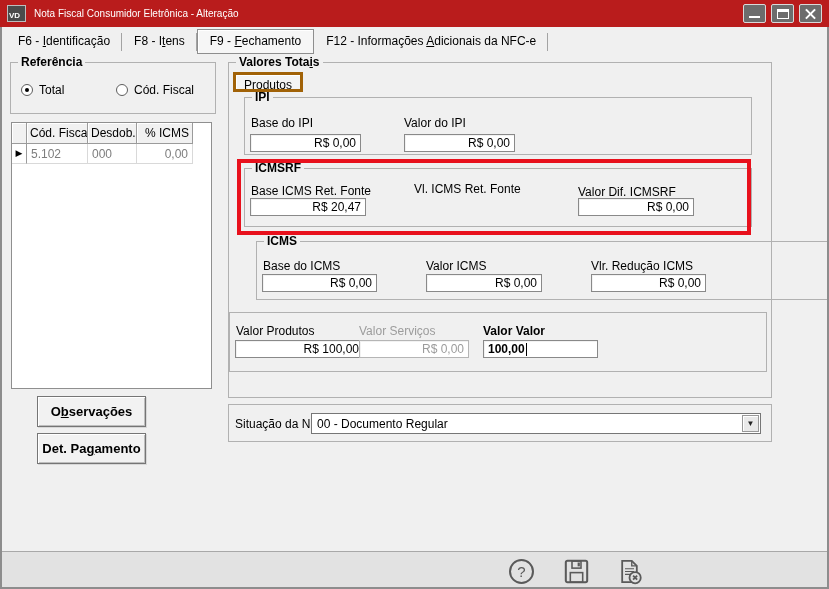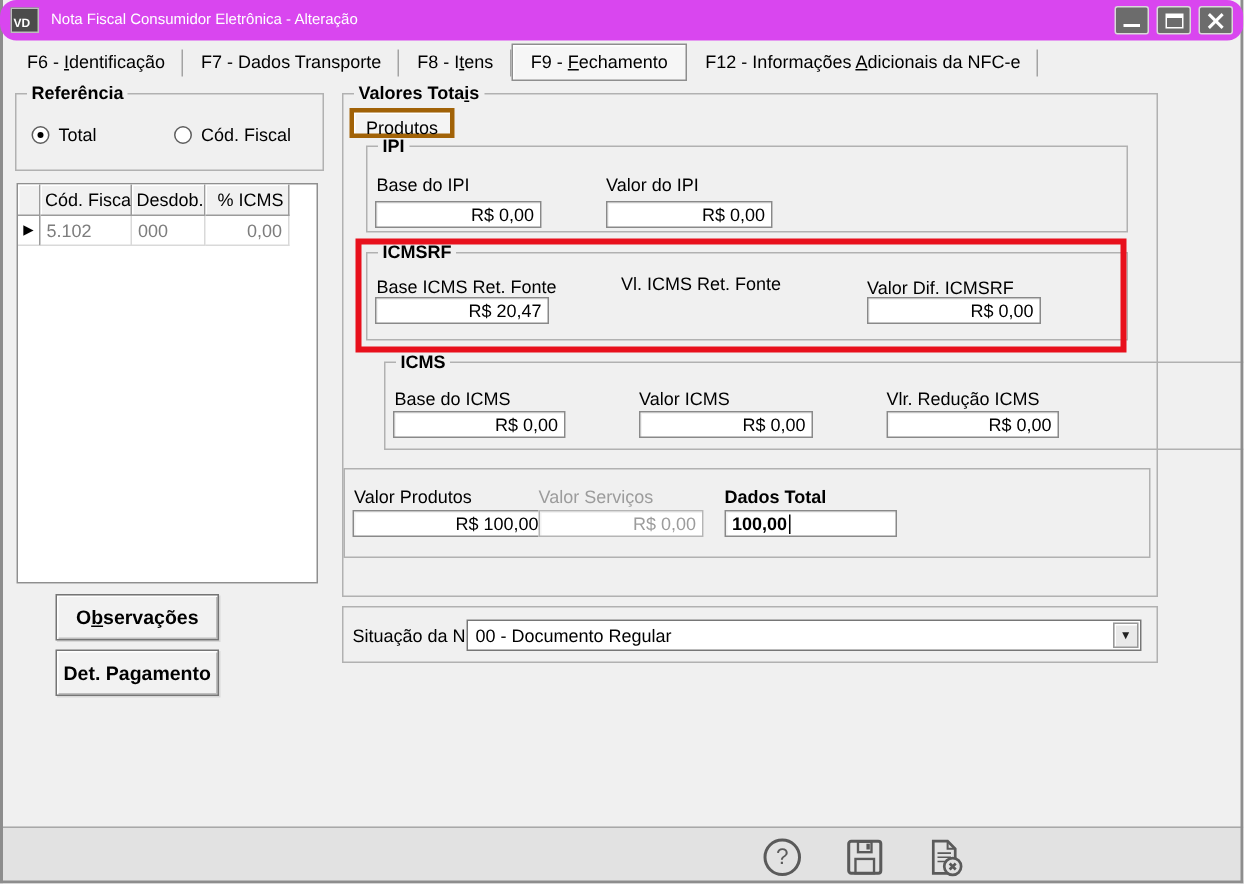--- a/index.html
+++ b/index.html
@@ -6,22 +6,22 @@
   html,body { background:#cfcfcf; }
   body { font-family:"Liberation Sans", sans-serif; }
 
   #window { position:relative; width:829px; height:589px; background:#f0f0f0;
             overflow:hidden; font-size:12px; color:#000; }
 
   .window-frame { position:absolute; inset:0; border:2px solid #8d8d8d; border-top:none;
                   pointer-events:none; z-index:55; }
 
   
-  .titlebar { position:absolute; top:0; left:0; width:100%; height:27px; background:#d946ef;
-              display:flex; align-items:center; padding:0 7px; z-index:60;border-radius:11px; }
+  .titlebar { position:absolute; top:0; left:0; width:100%; height:27px; background:#b91c1c;
+              display:flex; align-items:center; padding:0 7px; z-index:60; }
   .app-icon { width:19px; height:17px; background:#4b4b4b; border:1px solid #bdbdbd;
               color:#fff; font-size:8px; font-weight:bold; display:flex; align-items:flex-end;
               padding:1px 1px; margin-right:8px; line-height:1; }
   .title { color:#fff; font-size:10px; flex:1; white-space:nowrap; overflow:hidden; }
   .win-buttons { display:flex; gap:5px; }
   .win-btn { width:23px; height:19px; background:#6c6c6c; border:1px solid #d9d9d9;
              border-radius:2px; position:relative; }
   .glyph-min { position:absolute; left:5px; bottom:4px; width:11px; height:2px; background:#fff; }
   .glyph-max { position:absolute; left:5px; top:4px; width:12px; height:10px;
                border:1px solid #fff; border-top:3px solid #fff; }
@@ -131,24 +131,20 @@
       </div>
     </div>
   </div>
 
   <div class="tabbar">
     <div class="tab">
       <span>F6 - </span><span class="accel">I</span><span>dentificação</span>
       <span class="sep"></span>
     </div>
     <div class="tab">
-      <span>F7 - Dados Transporte</span><span class="accel"></span><span></span>
-      <span class="sep"></span>
-    </div>
-    <div class="tab">
       <span>F8 - I</span><span class="accel">t</span><span>ens</span>
       <span class="sep"></span>
     </div>
     <div class="tab active">
       <span>F9 - </span><span class="accel">F</span><span>echamento</span>
     </div>
     <div class="tab">
       <span>F12 - Informações </span><span class="accel">A</span><span>dicionais da NFC-e</span>
       <span class="sep"></span>
     </div>
@@ -246,21 +242,21 @@
 
   <div class="groupbox" style="left:229px; top:312px; width:538px; height:60px;">
     <span class="f-label" style="left:6px; top:11px;">Valor Produtos</span>
     <div class="f-field" style="left:5px; top:27px; width:129px;">
       <span>R$ 100,00</span>
     </div>
     <span class="f-label dis-label" style="left:129px; top:11px;">Valor Serviços</span>
     <div class="f-field dis-field" style="left:129px; top:27px; width:110px;">
       <span>R$ 0,00</span>
     </div>
-    <span class="f-label bold" style="left:253px; top:11px;">Dados Total</span>
+    <span class="f-label bold" style="left:253px; top:11px;">Valor Valor</span>
     <div class="f-field left bold" style="left:253px; top:27px; width:115px;">
       <span>100,00</span>
       <span class="caret"></span>
     </div>
   </div>
 
   <div class="situacao-panel">
     <span class="situacao-label">Situação da NF:</span>
     <div class="combo">
       <span>00 - Documento Regular</span>

